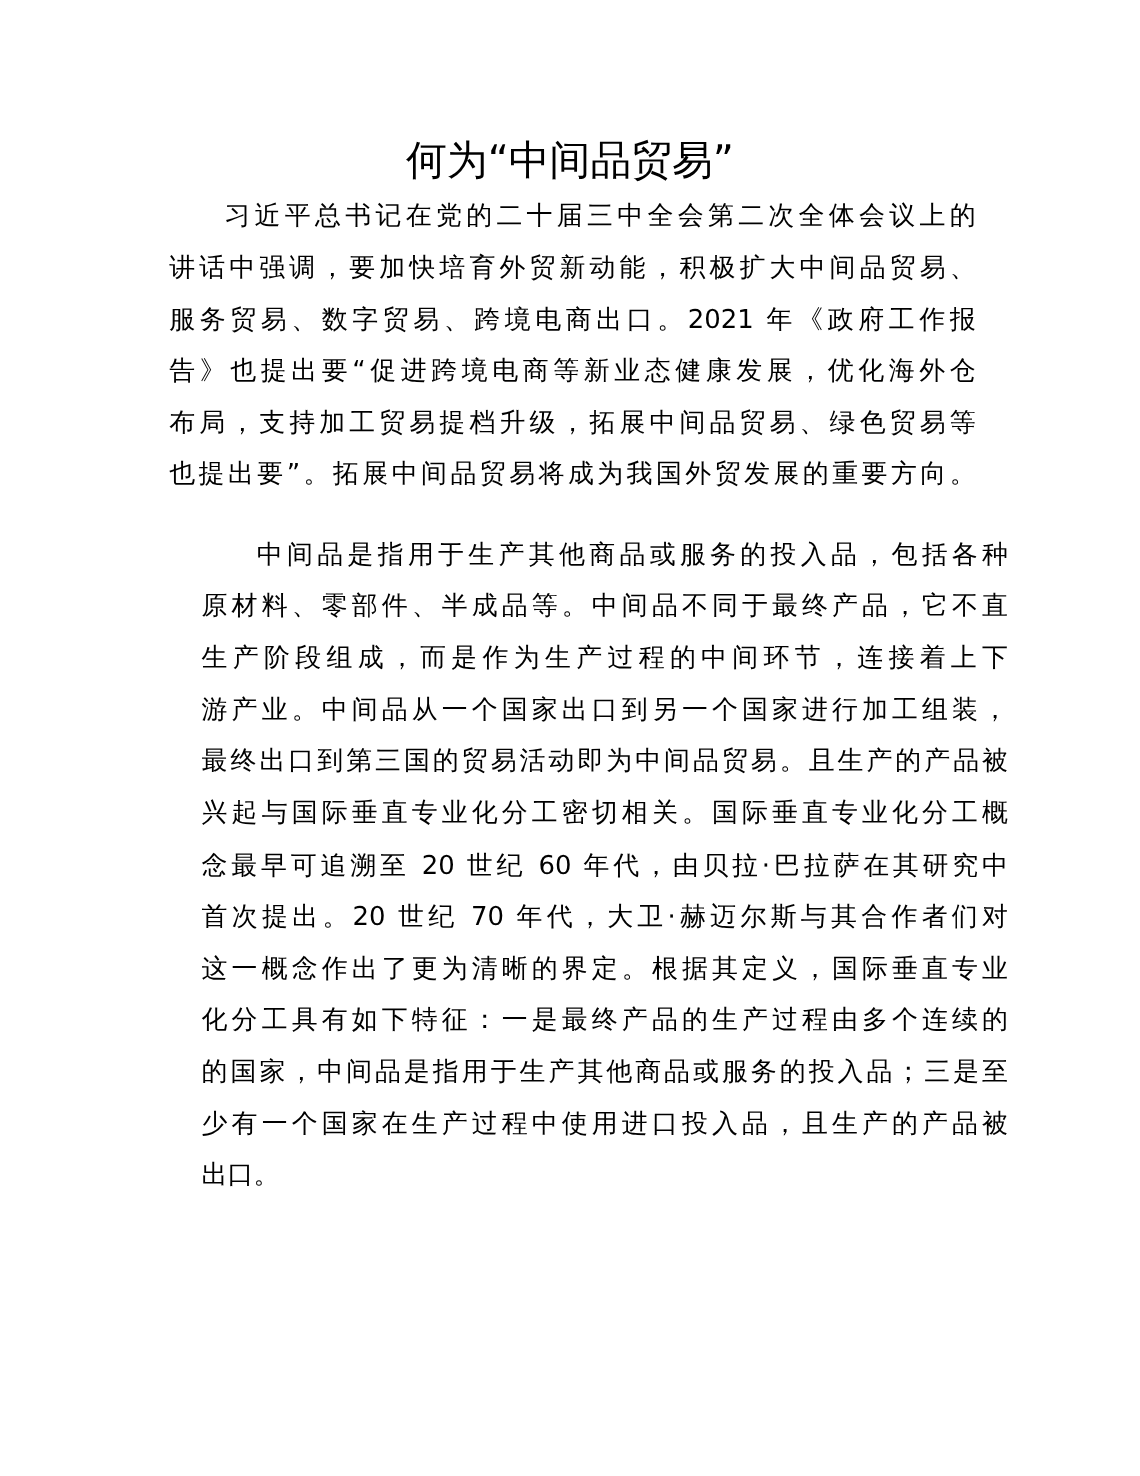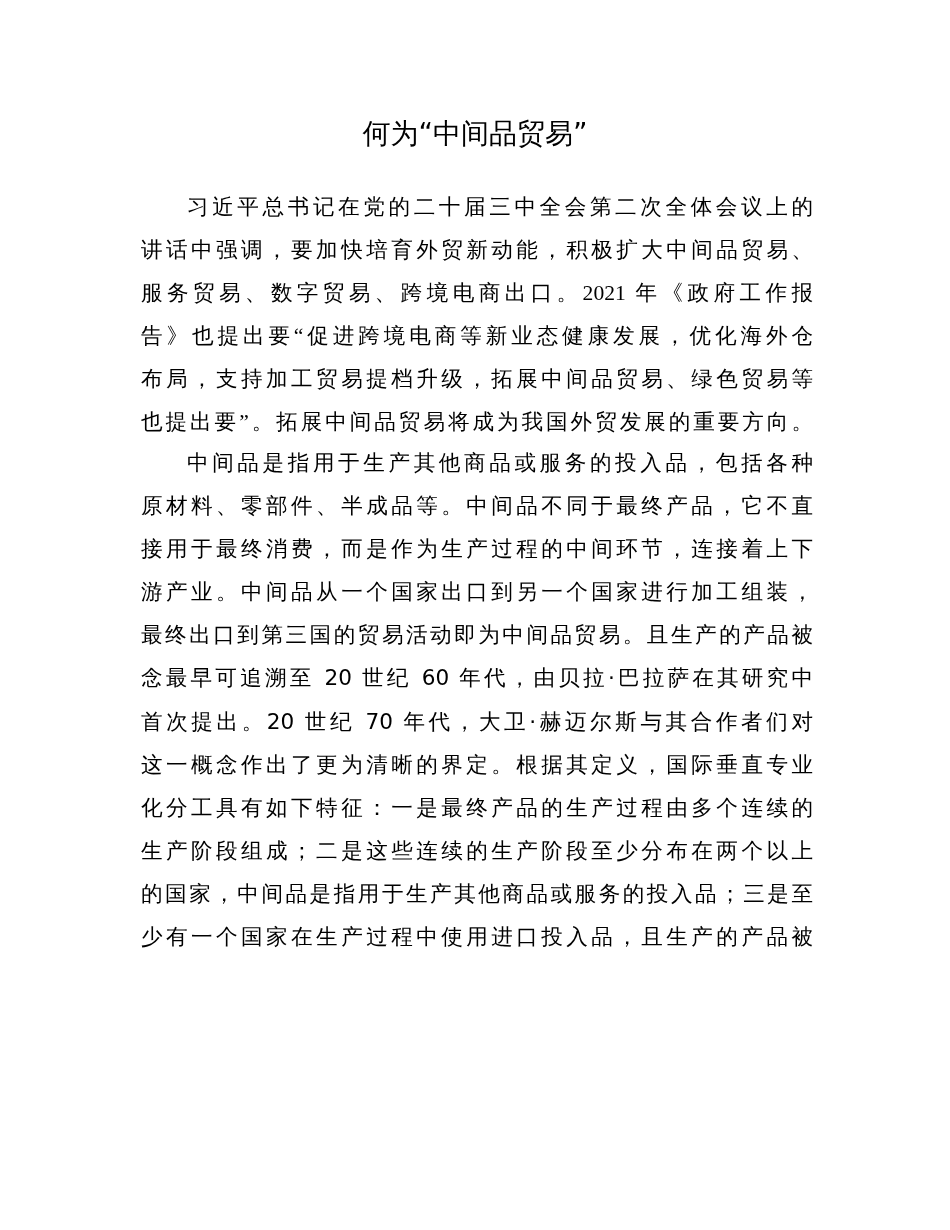--- a/index.html
+++ b/index.html
@@ -21,21 +21,21 @@
     width: 950px;
     height: 1230px;
     background: #ffffff;
   }
   .title {
     position: absolute;
     left: 0;
     width: 950px;
     top: 114px;
     text-align: center;
-    font-size: 28px;
+    font-size: 34px;
     line-height: 40px;
     white-space: nowrap;
   }
   .paragraph {
     position: absolute;
     left: 141px;
     width: 672px;
   }
   .line {
     display: block;
@@ -45,47 +45,48 @@
     white-space: nowrap;
     text-align: justify;
     text-align-last: justify;
   }
   .line.first {
     padding-left: 46px;
   }
   .line.last {
     text-align-last: left;
   }
-  #para-1 { top: 186px; font-family: Liberation Serif, serif; }
-  #para-2 { top: 441px; }
+  #para-1 { top: 159px; }
+  #para-2 { top: 441px; margin-left: 27px; }
 </style>
 </head>
 <body>
 
 <div class="page">
 
   <div class="title">何为“中间品贸易”</div>
 
   <div class="paragraph" id="para-1">
     <span class="line first">习近平总书记在党的二十届三中全会第二次全体会议上的</span>
     <span class="line">讲话中强调，要加快培育外贸新动能，积极扩大中间品贸易、</span>
     <span class="line">服务贸易、数字贸易、跨境电商出口。2021 年《政府工作报</span>
     <span class="line">告》也提出要“促进跨境电商等新业态健康发展，优化海外仓</span>
     <span class="line">布局，支持加工贸易提档升级，拓展中间品贸易、绿色贸易等</span>
     <span class="line">也提出要”。拓展中间品贸易将成为我国外贸发展的重要方向。</span>
   </div>
 
   <div class="paragraph" id="para-2">
     <span class="line first">中间品是指用于生产其他商品或服务的投入品，包括各种</span>
     <span class="line">原材料、零部件、半成品等。中间品不同于最终产品，它不直</span>
-    <span class="line">接用于最终消费，而是作为生产过程的中间环节，连接着上下</span>
+    <span class="line">生产阶段组成，而是作为生产过程的中间环节，连接着上下</span>
     <span class="line">游产业。中间品从一个国家出口到另一个国家进行加工组装，</span>
     <span class="line">最终出口到第三国的贸易活动即为中间品贸易。且生产的产品被</span>
+    <span class="line">兴起与国际垂直专业化分工密切相关。国际垂直专业化分工概</span>
     <span class="line">念最早可追溯至 20 世纪 60 年代，由贝拉·巴拉萨在其研究中</span>
     <span class="line">首次提出。20 世纪 70 年代，大卫·赫迈尔斯与其合作者们对</span>
     <span class="line">这一概念作出了更为清晰的界定。根据其定义，国际垂直专业</span>
     <span class="line">化分工具有如下特征：一是最终产品的生产过程由多个连续的</span>
-    <span class="line">生产阶段组成；二是这些连续的生产阶段至少分布在两个以上</span>
     <span class="line">的国家，中间品是指用于生产其他商品或服务的投入品；三是至</span>
     <span class="line">少有一个国家在生产过程中使用进口投入品，且生产的产品被</span>
+    <span class="line last">出口。</span>
   </div>
 
 </div>
 
 </body></html>

